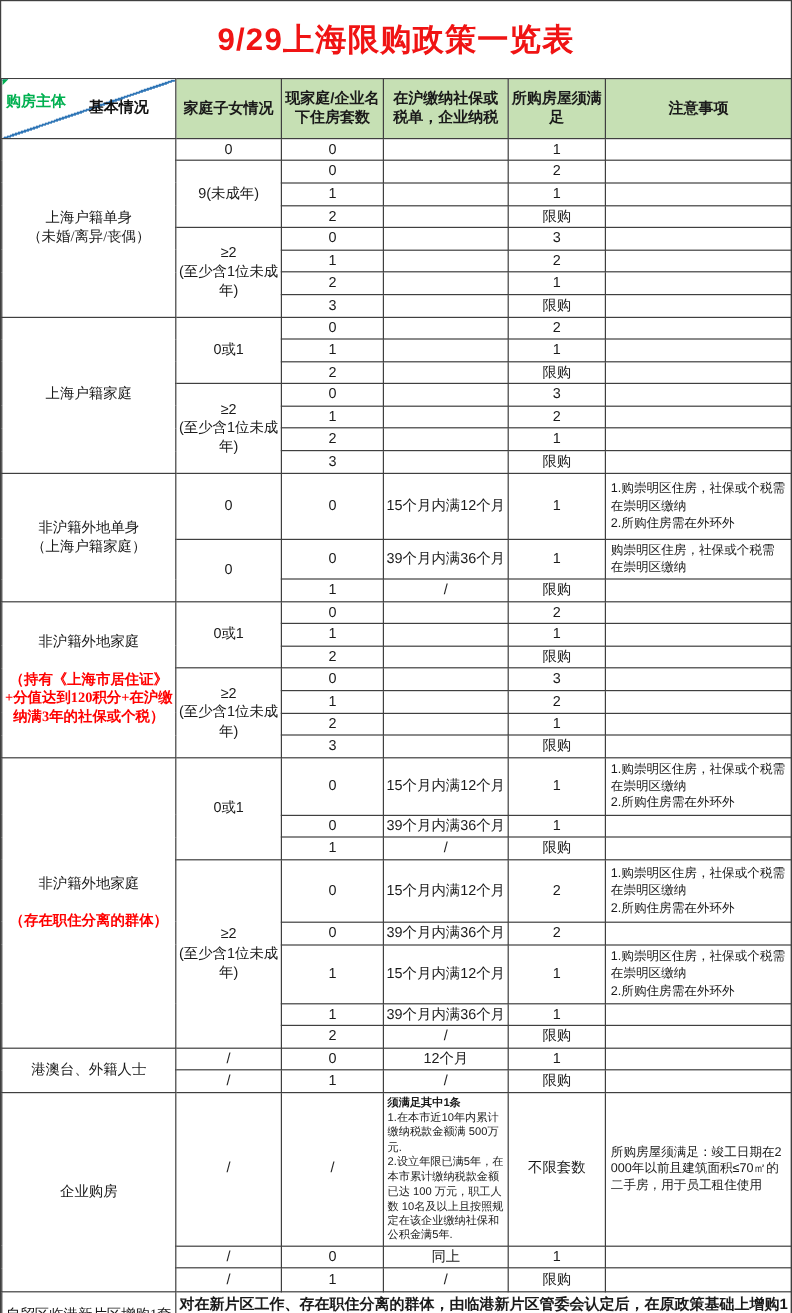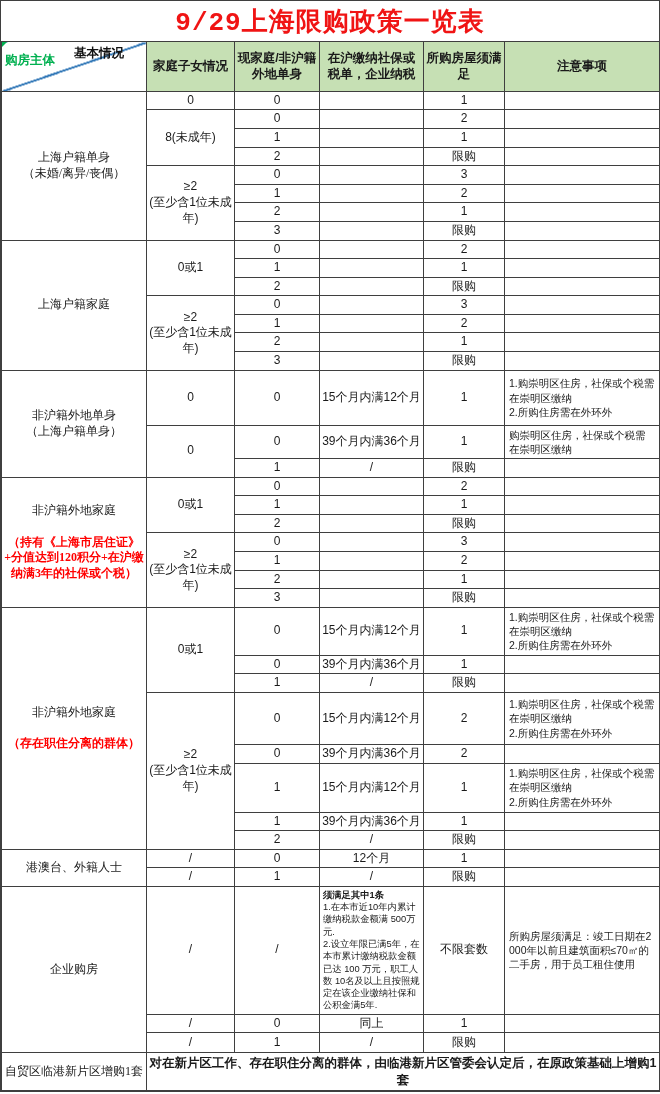--- a/index.html
+++ b/index.html
@@ -7,22 +7,22 @@
     --title-red:#f01414;
     --accent-green:#00b050;
     --red-text:#ff0000;
     --diag-blue:#2e75b6;
     --border:#3f3f3f;
   }
   html,body{margin:0;padding:0;background:#ffffff;}
   body{font-family:"Liberation Sans","DejaVu Sans",sans-serif;color:#1a1a1a;}
   .frame{width:658px;border:1px solid var(--border);background:#fff;}
   .title{
-    height:40px;display:flex;align-items:center;justify-content:center;
-    font-family:Liberation Mono, monospace;
+    height:64px;display:flex;align-items:center;justify-content:center;
+    font-family:Liberation Sans, sans-serif;
     font-size:26px;font-weight:bold;color:var(--title-red);letter-spacing:1px;
   }
   table{border-collapse:collapse;table-layout:fixed;width:658px;}
   col.c1{width:145px}col.c2{width:88px}col.c3{width:85px}
   col.c4{width:104px}col.c5{width:81px}col.c6{width:155px}
   th,td{
     border:1px solid var(--border);
     padding:1px 2px;
     font-size:12px;line-height:1.3;
     text-align:center;vertical-align:middle;
@@ -30,21 +30,21 @@
     overflow:hidden;
   }
   thead th{background:var(--header-bg);font-weight:bold;font-size:12.5px;height:40px;}
   th.corner{background:#fff;position:relative;padding:0;
     background-image:linear-gradient(to bottom right,
       transparent calc(50% - 1px), var(--diag-blue) calc(50% - 1px),
       var(--diag-blue) calc(50% + 1px), transparent calc(50% + 1px));}
   th.corner::before{ 
     content:"";position:absolute;left:0;top:0;border-style:solid;
     border-width:5px 5px 0 0;border-color:var(--accent-green) transparent transparent transparent;}
-  .corner-top{position:absolute;top:3px;right:22px;color:#111;text-align:center;}
+  .corner-top{position:absolute;top:15px;right:22px;color:#111;text-align:center;}
   .corner-bottom{position:absolute;bottom:23px;left:3px;color:var(--accent-green);}
   td .red{color:var(--red-text);font-weight:bold;margin-top:16px;}
   td .bold{font-weight:bold;}
   td.note{text-align:left;font-size:10.5px;line-height:1.35;padding:2px 4px;}
   td.cond{text-align:left;font-size:9.3px;line-height:1.32;padding:2px 3px;vertical-align:middle;}
   td.bigcenter{font-size:12.5px;font-weight:bold;}
   td.subject{font-size:12px;font-family:Liberation Serif, serif;}
 </style>
 </head>
 <body>
@@ -60,37 +60,37 @@
         <col class="c5">
         <col class="c6">
     </colgroup>
     <thead>
       <tr>
         <th class="corner">
           <span class="corner-top">基本情况</span>
           <span class="corner-bottom">购房主体</span>
         </th>
         <th>家庭子女情况</th>
-        <th>现家庭/非沪籍外地单身</th>
+        <th>现家庭/企业名下住房套数</th>
         <th>在沪缴纳社保或税单，企业纳税</th>
         <th>所购房屋须满足</th>
         <th>注意事项</th>
       </tr>
     </thead>
     <tbody id="tbody">
         <tr style="height: 16px;">
           <td rowspan="8" class="subject"><div>上海户籍单身</div><div>（未婚/离异/丧偶）</div></td>
           <td>0</td>
           <td>0</td>
           <td></td>
           <td>1</td>
           <td></td>
         </tr>
         <tr style="height: 16px;">
-          <td rowspan="3">8(未成年)</td>
+          <td rowspan="3">9(未成年)</td>
           <td>0</td>
           <td></td>
           <td>2</td>
           <td></td>
         </tr>
         <tr style="height: 16px;">
           <td>1</td>
           <td></td>
           <td>1</td>
           <td></td>
@@ -167,21 +167,21 @@
           <td>1</td>
           <td></td>
         </tr>
         <tr style="height: 17px;">
           <td>3</td>
           <td></td>
           <td>限购</td>
           <td></td>
         </tr>
         <tr style="height: 55px;">
-          <td rowspan="3" class="subject"><div>非沪籍外地单身</div><div>（上海户籍单身）</div></td>
+          <td rowspan="3" class="subject"><div>非沪籍外地单身</div><div>（上海户籍家庭）</div></td>
           <td>0</td>
           <td>0</td>
           <td>15个月内满12个月</td>
           <td>1</td>
           <td class="note">1.购崇明区住房，社保或个税需在崇明区缴纳
 2.所购住房需在外环外</td>
         </tr>
         <tr style="height: 33px;">
           <td rowspan="2">0</td>
           <td>0</td>

